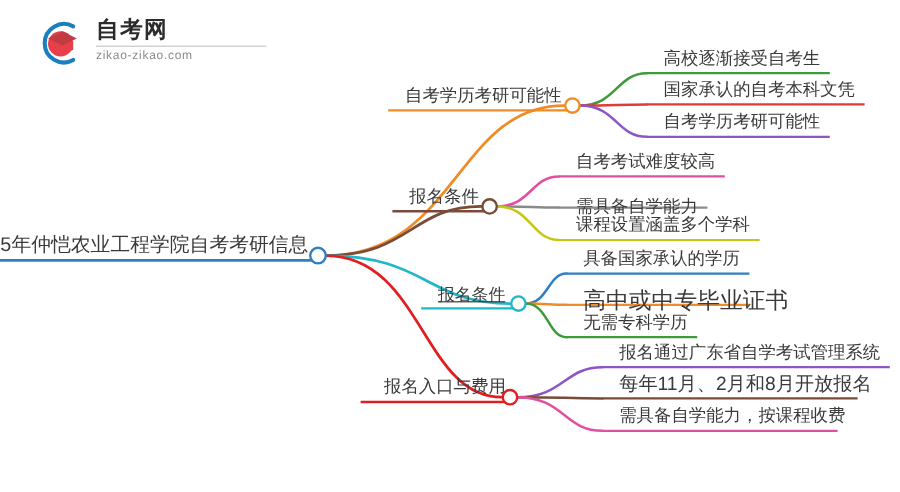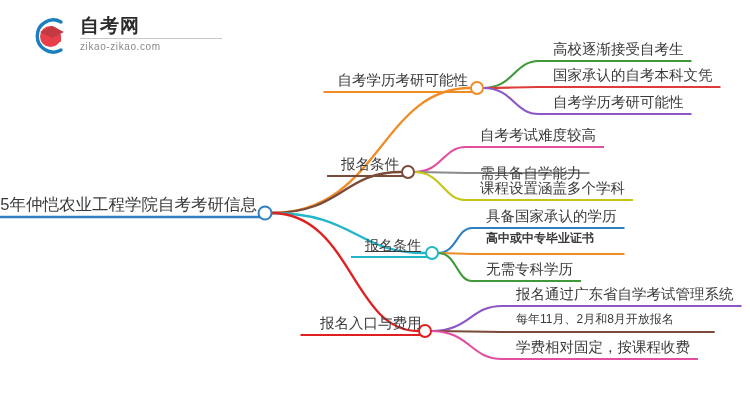--- a/index.html
+++ b/index.html
@@ -156,19 +156,19 @@
     <div class="node-label branch-label" style="left: 337.5px; top: 72.5px; font-size: 14.5px;">自考学历考研可能性</div>
     <div class="node-label leaf-label" style="left: 553px; top: 41.5px; font-size: 14.5px;">高校逐渐接受自考生</div>
     <div class="node-label leaf-label" style="left: 553px; top: 67.5px; font-size: 14.5px;">国家承认的自考本科文凭</div>
     <div class="node-label leaf-label" style="left: 553px; top: 94.5px; font-size: 14.5px;">自考学历考研可能性</div>
     <div class="node-label branch-label" style="left: 341px; top: 156.5px; font-size: 14.5px;">报名条件</div>
     <div class="node-label leaf-label" style="left: 480px; top: 127.5px; font-size: 14.5px;">自考考试难度较高</div>
     <div class="node-label leaf-label" style="left: 480px; top: 153.5px; font-size: 14.5px; margin-top: 12px;">需具备自学能力</div>
     <div class="node-label leaf-label" style="left: 480px; top: 180.5px; font-size: 14.5px;">课程设置涵盖多个学科</div>
     <div class="node-label branch-label" style="left: 365px; top: 237.5px; font-size: 14px; text-decoration: underline;">报名条件</div>
     <div class="node-label leaf-label" style="left: 486px; top: 208.5px; font-size: 14.5px;">具备国家承认的学历</div>
-    <div class="node-label leaf-label" style="left: 486px; top: 232px; font-size: 12px; font-weight: bold;">高中或中专毕业证书</div>
+    <div class="node-label leaf-label" style="left: 486px; top: 242px; font-size: 19px;">高中或中专毕业证书</div>
     <div class="node-label leaf-label" style="left: 486px; top: 261.5px; font-size: 14.5px;">无需专科学历</div>
     <div class="node-label branch-label" style="left: 320px; top: 315.5px; font-size: 14.5px;">报名入口与费用</div>
     <div class="node-label leaf-label" style="left: 516px; top: 286.5px; font-size: 14.5px;">报名通过广东省自学考试管理系统</div>
-    <div class="node-label leaf-label" style="left: 516px; top: 312.5px; font-size: 12px;">每年11月、2月和8月开放报名</div>
-    <div class="node-label leaf-label" style="left: 516px; top: 339.5px; font-size: 14.5px;">学费相对固定，按课程收费</div>
+    <div class="node-label leaf-label" style="left: 516px; top: 312.5px; font-size: 16px;">每年11月、2月和8月开放报名</div>
+    <div class="node-label leaf-label" style="left: 516px; top: 339.5px; font-size: 14.5px;">需具备自学能力，按课程收费</div>
   </div>
 
 </body></html>

